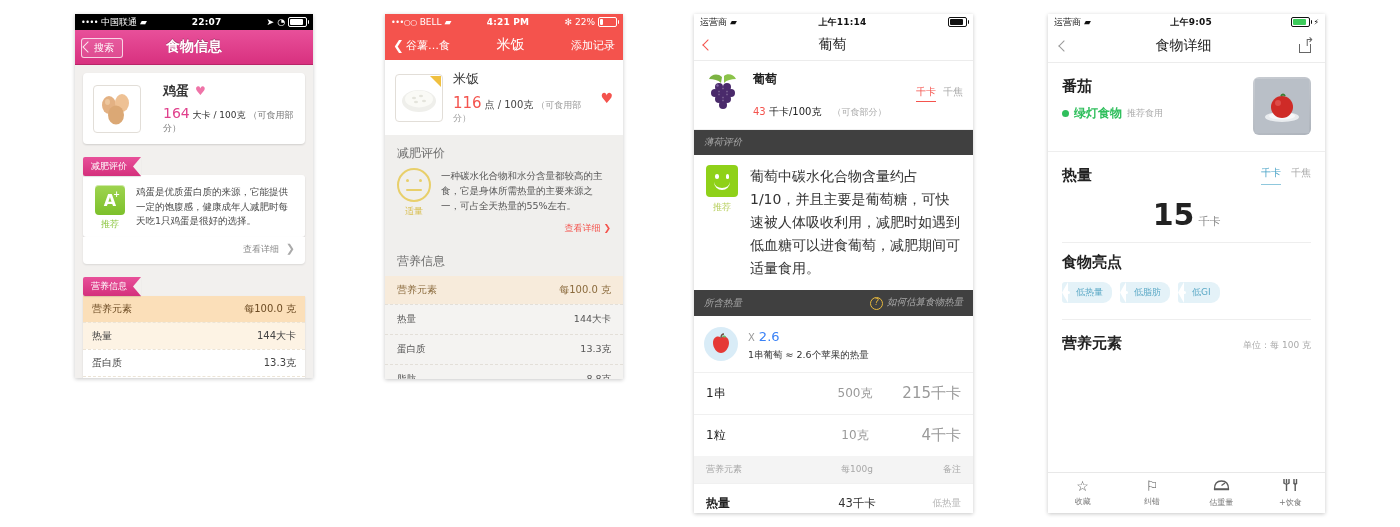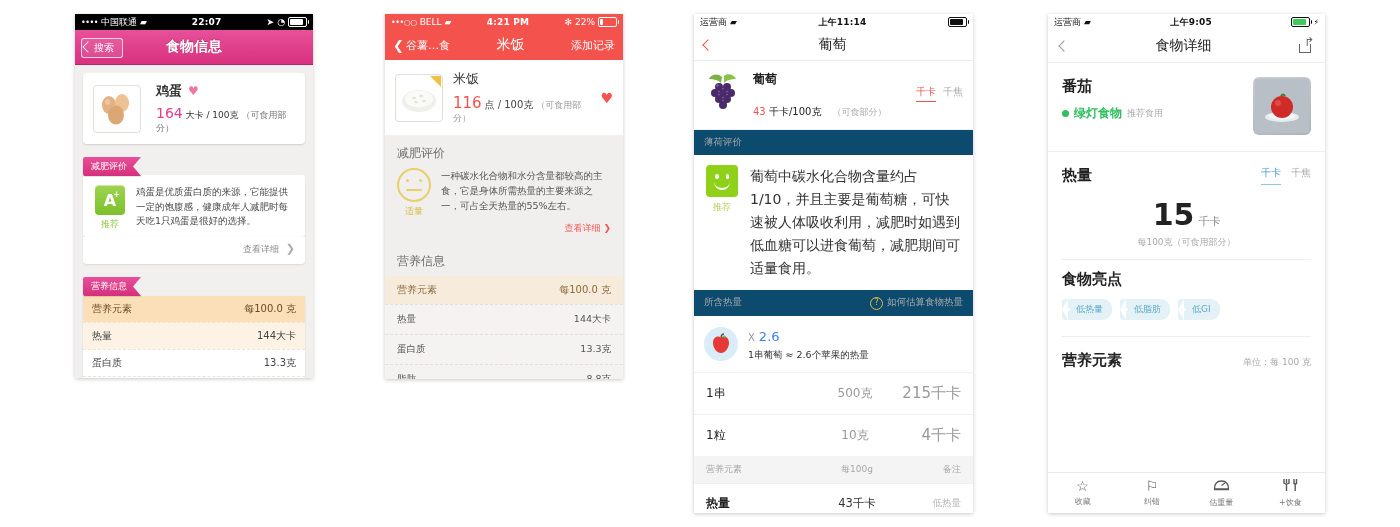--- a/index.html
+++ b/index.html
@@ -29,21 +29,21 @@
     display:flex;align-items:center;position:relative;border-bottom:1px solid #b82468;}
   #p1 .nav .back{position:absolute;left:6px;top:8px;height:18px;padding:0 8px 0 12px;
     border:1px solid rgba(255,255,255,.75);border-radius:3px;color:#fff;font-size:10px;
     display:flex;align-items:center;background:rgba(255,255,255,.10);}
   #p1 .nav .back:before{content:"";position:absolute;left:2px;top:4px;width:7px;height:7px;
     border-left:1.5px solid rgba(255,255,255,.85);border-bottom:1.5px solid rgba(255,255,255,.85);
     transform:rotate(45deg);}
   #p1 .nav .ttl{flex:1;text-align:center;color:#fff;font-size:14px;font-weight:bold;
     text-shadow:0 -1px 0 rgba(0,0,0,.25);}
   .card{background:#fff;border-radius:4px;margin:8px;box-shadow:0 1px 2px rgba(0,0,0,.14);}
-  #p1 .food{display:flex;align-items:center;padding:9px 10px;gap:15px;}
+  #p1 .food{display:flex;align-items:center;padding:9px 10px;gap:22px;}
   .thumb{width:46px;height:46px;border-radius:4px;border:1px solid #e2ded8;background:#fff;
     display:flex;align-items:center;justify-content:center;flex:none;overflow:hidden;}
   #p1 .fname{font-size:13px;color:#333;font-weight:bold;display:flex;align-items:center;gap:6px;}
   #p1 .kcal{margin-top:5px;font-size:9px;color:#777;}
   #p1 .kcal b{color:#e0408c;font-size:14px;font-weight:normal;}
   #p1 .kcal .u{color:#333;}
   .heart{color:#ef74a8;font-size:12px;}
   .ribbon{display:inline-block;position:relative;background:linear-gradient(#e8509a,#d4307c);
     color:#fff;font-size:9px;padding:3px 14px 3px 8px;margin:0 0 0 8px;
     border-radius:2px 0 0 2px;box-shadow:0 1px 1px rgba(0,0,0,.12);}
@@ -108,22 +108,22 @@
     border-bottom:1.4px solid #f4534d;transform:rotate(45deg);}
   .chev-l.gray{border-color:#999;}
   #p3 .food{display:flex;align-items:flex-start;padding:10px;gap:9px;border-bottom:1px solid #f0f0f0;}
   #p3 .fname{font-size:12px;color:#222;font-weight:bold;}
   #p3 .kcal{margin-top:17px;font-size:10px;color:#222;}
   #p3 .kcal b{color:#f4534d;font-weight:normal;}
   #p3 .kcal span.note{color:#aaa;margin-left:8px;font-size:9px;}
   .unitsw{margin-left:auto;display:flex;gap:7px;align-items:flex-start;padding-top:14px;font-size:10px;}
   .unitsw .u{color:#aaa;}
   .unitsw .u.on{color:#f4534d;border-bottom:1.5px solid #f4534d;padding-bottom:2px;}
-  .graybar{background:#0c4a6e;padding:6px 10px;font-size:9.5px;color:#a8a8a8;
-    display:flex;justify-content:space-between;align-items:flex-start;}
+  .graybar{background:#404040;padding:6px 10px;font-size:9.5px;color:#a8a8a8;
+    display:flex;justify-content:space-between;align-items:center;font-style:italic;}
   .qmark{display:inline-block;width:11px;height:11px;border-radius:50%;border:1px solid #e8b93d;
     color:#e8b93d;font-size:8px;line-height:10px;text-align:center;margin-right:4px;}
   #p3 .evalbox{display:flex;gap:10px;padding:10px;}
   .smiley{width:36px;flex:none;text-align:center;}
   .smiley .sq{width:32px;height:32px;border-radius:4px;background:#8fd119;margin:0 auto;position:relative;}
   .smiley .sq i{position:absolute;width:3.5px;height:5px;border-radius:2px;background:#fff;top:9px;}
   .smiley .sq i.l{left:9px;} .smiley .sq i.r{right:9px;}
   .smiley .sq b{position:absolute;left:8px;right:8px;top:16px;height:7px;
     border-bottom:2.5px solid #fff;border-radius:0 0 9px 9px;display:block;}
   .smiley .sl{font-size:9px;color:#b8cf5e;margin-top:4px;}
@@ -535,21 +535,20 @@
   <div style="border-top:1px solid #eee"></div>
   <div class="h2row">
     <div class="h2">热量</div>
     <div class="unitsw2">
       <span class="u on">千卡</span>
       <span class="u">千焦</span>
     </div>
   </div>
   <div class="bignum">
     <div><span class="n">15</span><span class="un">千卡</span></div>
-    <div class="sub">每100克（可食用部分）</div>
   </div>
 
   <div style="border-top:1px solid #eee;margin:10px 14px 0"></div>
   <div class="h2row" style="padding-top:10px">
     <div class="h2">食物亮点</div>
   </div>
   <div class="tags">
     <span class="tag">低热量</span>
     <span class="tag">低脂肪</span>
     <span class="tag">低GI</span>

